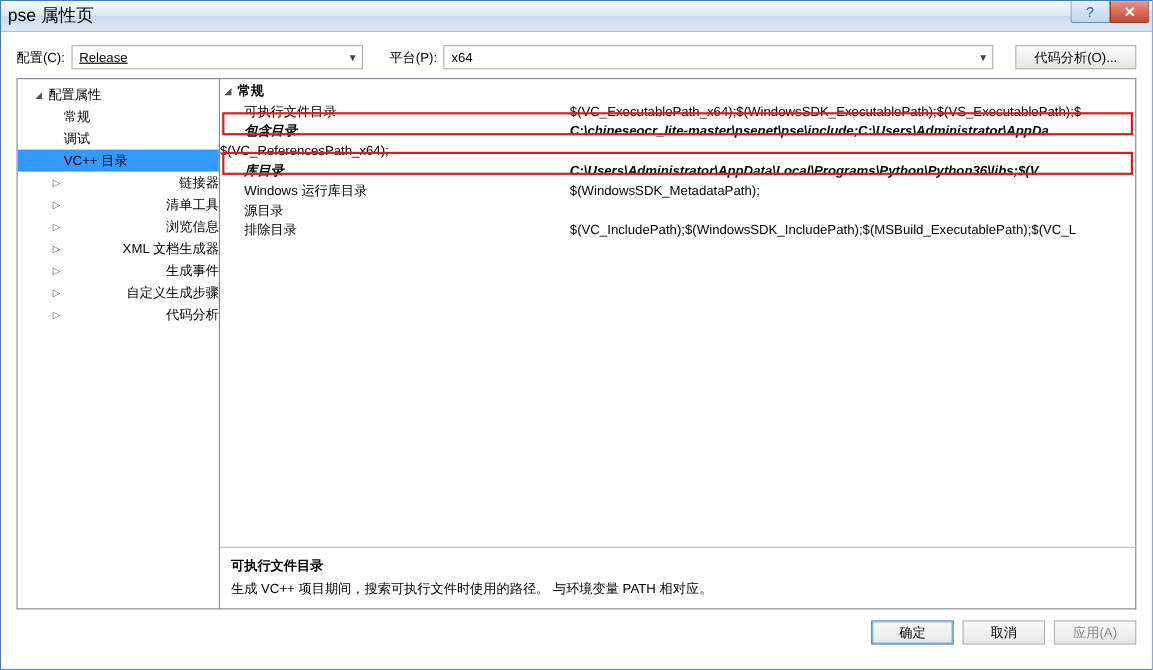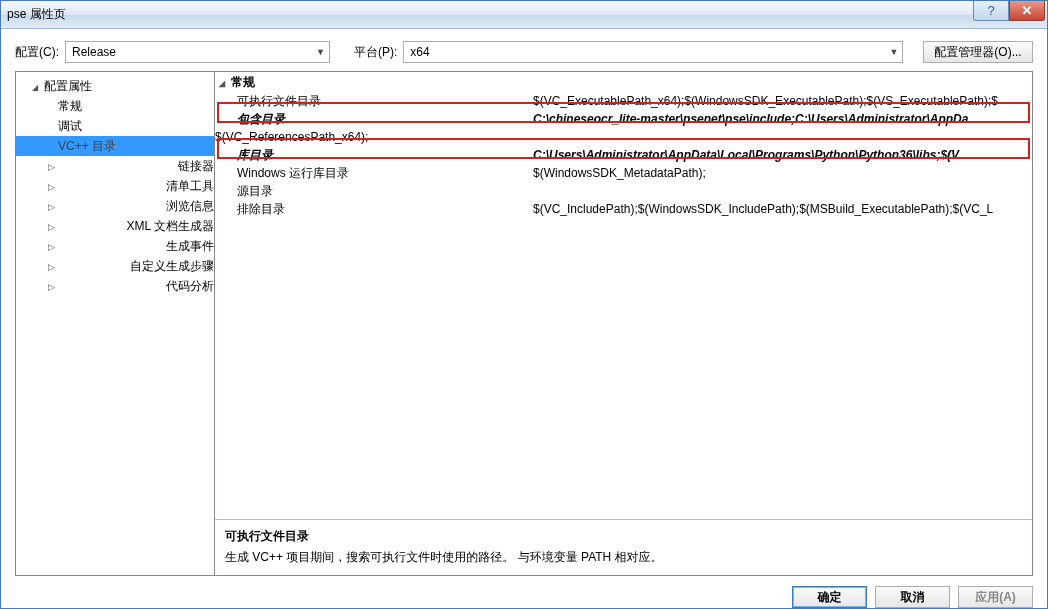--- a/index.html
+++ b/index.html
@@ -1,58 +1,58 @@
 <!DOCTYPE html>
 <html><head>
 <meta charset="utf-8">
 <style>
 * { box-sizing: border-box; margin: 0; padding: 0; }
 body { font-family: "Microsoft YaHei", "Segoe UI", Tahoma, sans-serif; font-size: 12px; background: #fff; width: 1048px; height: 609px; overflow: hidden; }
 .window { border: 1px solid #4a7ab5; width: 1048px; height: 609px; display: flex; flex-direction: column; }
 .titlebar { height: 28px; background: linear-gradient(to bottom, #f5f9fd 0%, #dde8f5 50%, #c9d9ec 51%, #e0eaf6 100%); display: flex; align-items: center; padding-left: 6px; border-bottom: 1px solid #a0b7d6; }
-.titlebar-text { flex: 1; color: #000; font-size: 12px; }
+.titlebar-text { flex: 1; color: #000; font-size: 16px; }
 .titlebar-btns { display: flex; height: 100%; align-items: flex-start; }
 .titlebar-btn { width: 36px; height: 20px; display: flex; align-items: center; justify-content: center; border: 1px solid #6b8bb5; border-top: none; font-size: 13px; position: relative; }
 .titlebar-btn.help { background: linear-gradient(to bottom, #e4effb, #c2d6ec); border-bottom-left-radius: 3px; color: #3a5a8a; }
 .titlebar-btn.close { background: linear-gradient(to bottom, #e9968a, #c74632); color: #fff; border-bottom-right-radius: 3px; border-color: #8b4038; margin-right: 2px; }
-.window-body { flex: 1; display: flex; flex-direction: column; padding: 12px 14px 0 14px; background: #fff; }
+.window-body { flex: 1; display: flex; flex-direction: column; padding: 12px 14px 22px 14px; background: #fff; }
 .toolbar-row { display: flex; align-items: center; gap: 6px; margin-bottom: 8px; }
 .label { white-space: nowrap; }
 .combo { position: relative; display: inline-flex; align-items: center; border: 1px solid #adadad; background: #fff; height: 22px; padding: 0 18px 0 6px; font-size: 12px; }
-.combo.config { width: 265px; }
+.combo.config { width: 265px; text-decoration: underline; }
 .combo.platform { width: 500px; }
 .combo .arrow { position: absolute; right: 4px; top: 50%; transform: translateY(-50%); font-size: 9px; color: #444; }
 .btn { border: 1px solid #adadad; background: linear-gradient(to bottom, #fafafa, #e6e6e6); height: 22px; padding: 0 10px; font-size: 12px; display: inline-flex; align-items: center; }
 .btn.wide { width: 110px; justify-content: center; }
 .main-area { flex: 1; display: flex; gap: 0; min-height: 0; }
-.sidebar { width: 200px; border: 1px solid #828790; background: #fff; overflow: hidden; }
+.sidebar { width: 185px; border: 1px solid #828790; background: #fff; overflow: hidden; }
 .content { flex: 1; border: 1px solid #828790; border-left: none; background: #fff; display: flex; flex-direction: column; min-width: 0; }
 .tree { padding: 4px 0; }
 .tree-row { display: flex; align-items: center; height: 20px; padding-left: 6px; white-space: nowrap; }
 .tree-row.lvl1 { padding-left: 16px; }
 .tree-row.lvl2 { padding-left: 42px; }
 .tree-row.lvl2e { padding-left: 32px; justify-content: space-between; }
-.tree-row.selected { background: #3399ff; color: #404040; }
+.tree-row.selected { background: #3399ff; color: #000000; }
 .tree-arrow { display: inline-block; width: 10px; font-size: 10px; color: #555; margin-right: 2px; }
 .tree-arrow.open::before { content: "◢"; font-size: 8px; }
 .tree-arrow.closed::before { content: "▷"; font-size: 9px; }
 .props { flex: 1; overflow: hidden; position: relative; }
 .prop-group { display: flex; align-items: center; height: 20px; padding-left: 4px; font-weight: bold; }
 .prop-group .tree-arrow { color: #555; }
 .prop-row { display: flex; align-items: center; height: 18px; white-space: nowrap; }
 .prop-label { width: 318px; padding-left: 22px; flex-shrink: 0; }
 .prop-value { flex: 1; overflow: hidden; }
 .highlight-box { position: absolute; border: 2px solid #d62020; pointer-events: none; }
 .hb1 { left: 2px; top: 30px; right: 2px; height: 21px; }
 .hb2 { left: 2px; top: 66px; right: 2px; height: 21px; }
 .bold { font-weight: bold; font-style: italic; }
 .desc-panel { border-top: 1px solid #c0c0c0; padding: 8px 10px 4px 10px; height: 56px; }
 .desc-title { font-weight: bold; margin-bottom: 4px; }
 .footer { display: flex; justify-content: flex-end; gap: 8px; margin-top: 10px; }
-.footer .btn { width: 75px; justify-content: center; font-weight: bold; }
+.footer .btn { width: 75px; justify-content: center; }
 .footer .btn.disabled { color: #888; }
 .footer .btn.default { border: 1px solid #3c7fb1; box-shadow: 0 0 0 1px #7eb4ea inset; }
 .x-icon { font-weight: bold; }
 </style>
 </head>
 <body>
 
 <div class="window">
 
   <div class="titlebar">
@@ -75,21 +75,21 @@
         <span>Release</span>
         <span class="arrow">▼</span>
       </div>
       <span style="width:12px"></span>
       <span class="label">平台(P):</span>
       <div class="combo platform">
         <span>x64</span>
         <span class="arrow">▼</span>
       </div>
       <span style="flex:1"></span>
-      <button class="btn wide">配置管理器(O)...</button>
+      <button class="btn wide">代码分析(O)...</button>
     </div>
 
     <div class="main-area">
 
       <div class="sidebar">
         <div class="tree">
           <div class="tree-row lvl1">
             <span class="tree-arrow open"></span>
             <span>配置属性</span>
           </div>

